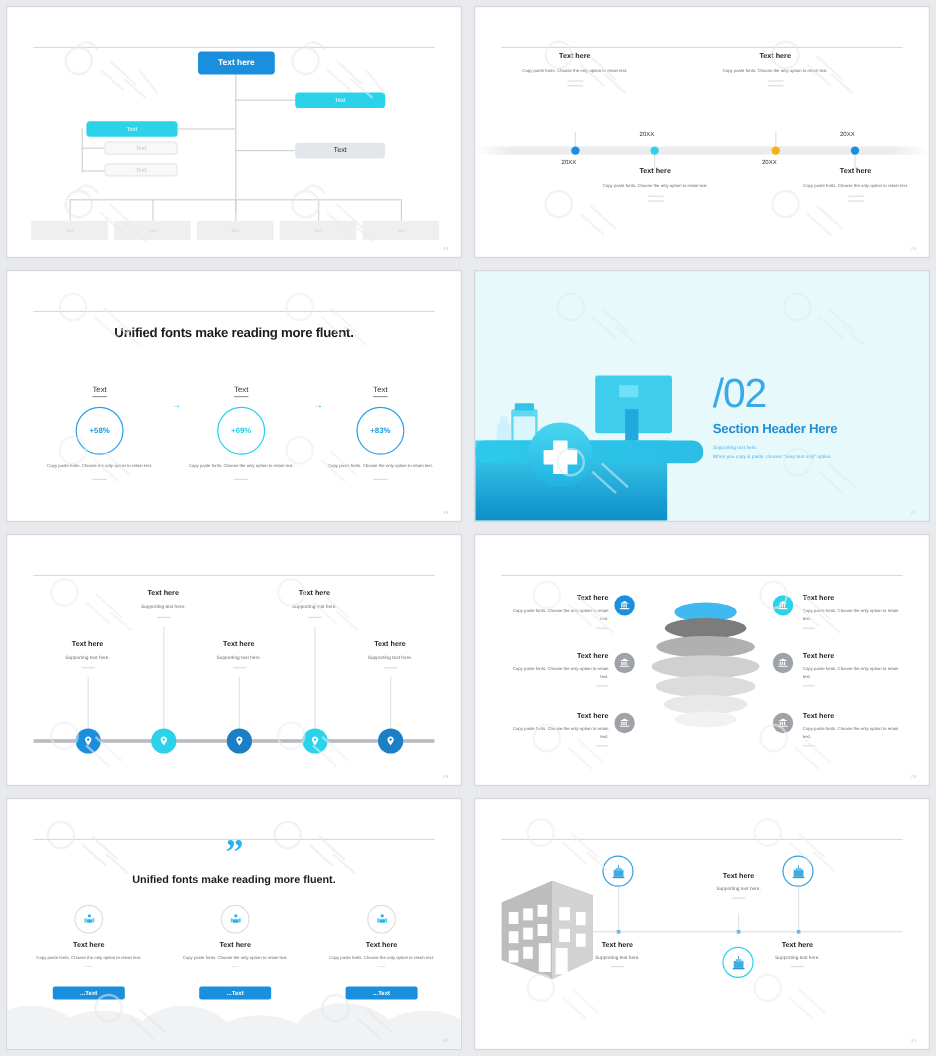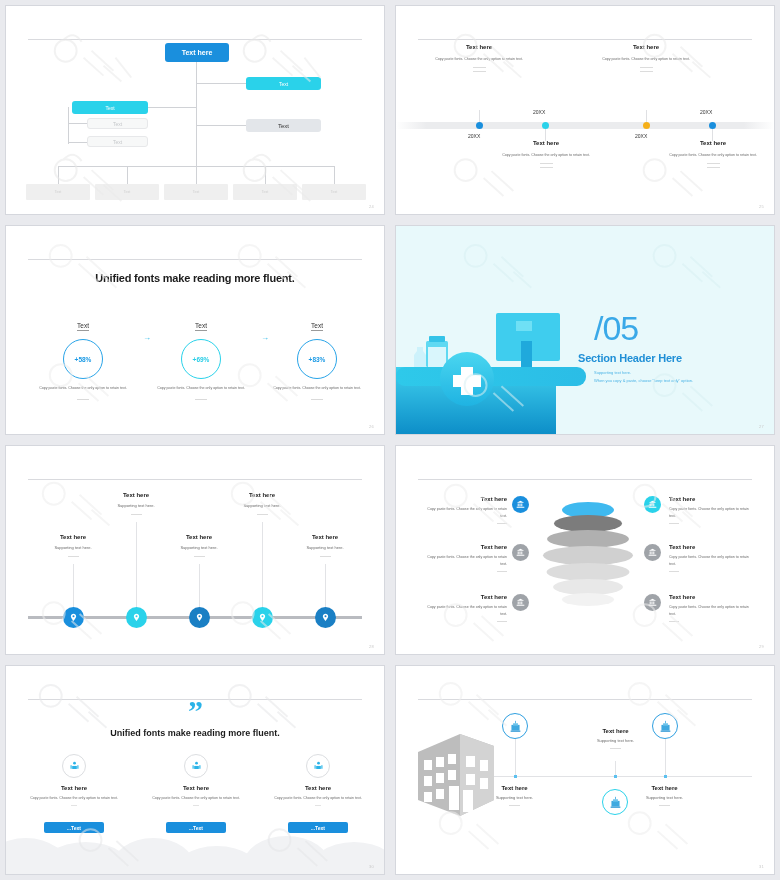--- a/index.html
+++ b/index.html
@@ -92,21 +92,21 @@
   }
   .s3 .ring.cy { border-color:#2ad2ea; color:#27cde6; }
   .s3 .desc { font-size:3.6px; color:#6a6a6a; line-height:1.8; margin-top:6px; padding:0 6px; }
   .s3 .dash { width:12px; height:1px; background:#dadada; margin:8px auto 0; }
   .s3 .arrow { position:absolute; top:107px; font-size:8px; color:#2ab8e8; }
 
   
   .s4 .canvas { background:#e8f9fb; }
   .s4 .art { position:absolute; left:0; bottom:0; width:215px; height:145px; }
   .s4 .num { position:absolute; left:198px; top:88px; font-size:34px; font-weight:300; color:#3aa9e8; line-height:.85; letter-spacing:-1px; }
-  .s4 .sh  { position:absolute; left:182px; top:126px; font-size:11px; font-weight:bold; color:#1f8fd6; letter-spacing:-.2px; }
+  .s4 .sh  { position:absolute; left:198px; top:126px; font-size:11px; font-weight:bold; color:#1f8fd6; letter-spacing:-.2px; }
   .s4 .sp  { position:absolute; left:198px; top:143px; font-size:4px; color:#4db4e6; line-height:2.1; }
 
   
   .s5 .axis { position:absolute; left:22px; right:22px; top:170px; height:2.5px; background:#b9bbc0; }
   .s5 .pin { position:absolute; width:21px; height:21px; border-radius:50%; top:161px;
              display:flex; align-items:center; justify-content:center; }
   .s5 .stem { position:absolute; width:1px; background:#e2e3e6; }
   .s5 .blk { position:absolute; text-align:center; width:96px; }
   .s5 .t { font-size:6px; font-weight:bold; color:#222; }
   .s5 .p { font-size:4px; color:#6a6a6a; margin-top:5px; }
@@ -372,21 +372,21 @@
         <rect x="33" y="47" width="16" height="6" rx="1" fill="#34c3e8"></rect>
         <path d="M18 78 l0 -12 l3 -4 l0 -4 l6 0 l0 4 l3 4 l0 12 z" fill="#cdf2fb"></path>
 
         <rect x="0" y="78" width="160" height="67" fill="url(#g1)"></rect>
         <rect x="0" y="78" width="190" height="19" rx="9" fill="url(#g2)"></rect>
 
         <circle cx="71" cy="90" r="27" fill="url(#g3)"></circle>
         <path d="M65 78 h12 v8 h8 v12 h-8 v8 h-12 v-8 h-8 v-12 h8 z" fill="#ffffff"></path>
       </svg>
 
-      <div class="num">/05</div>
+      <div class="num">/02</div>
       <div class="sh">Section Header Here</div>
       <div class="sp">
         <div>Supporting text here.</div>
         <div>When you copy &amp; paste, choose "keep text only" option.</div>
       </div>
 
       <div class="pnum">27</div>
       <svg class="wm" viewBox="0 0 380 210">
         <g fill="none" stroke="#d9f0f3" stroke-width="2">
           <circle cx="80" cy="30" r="11"></circle>

